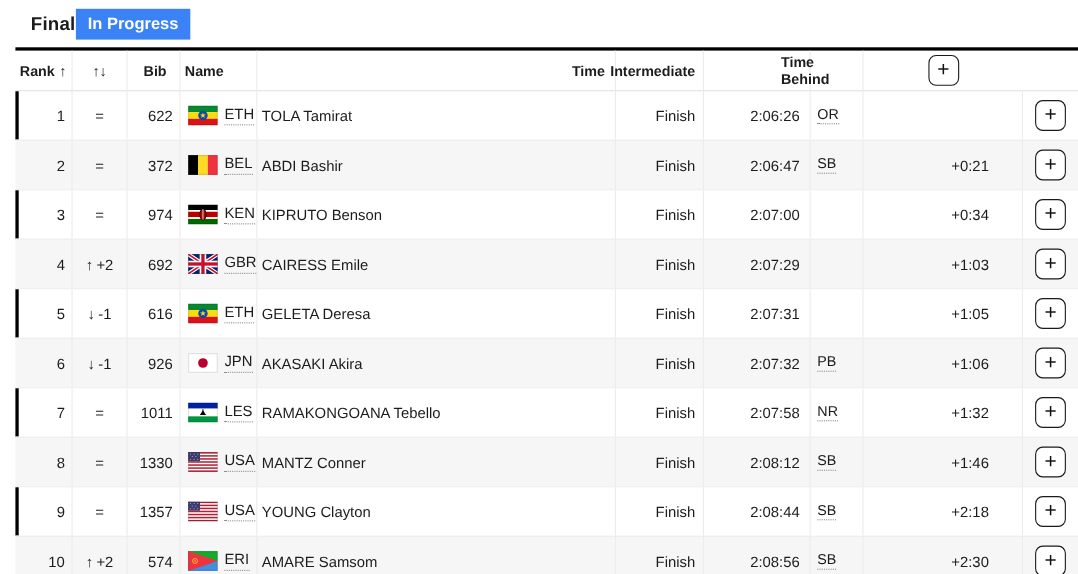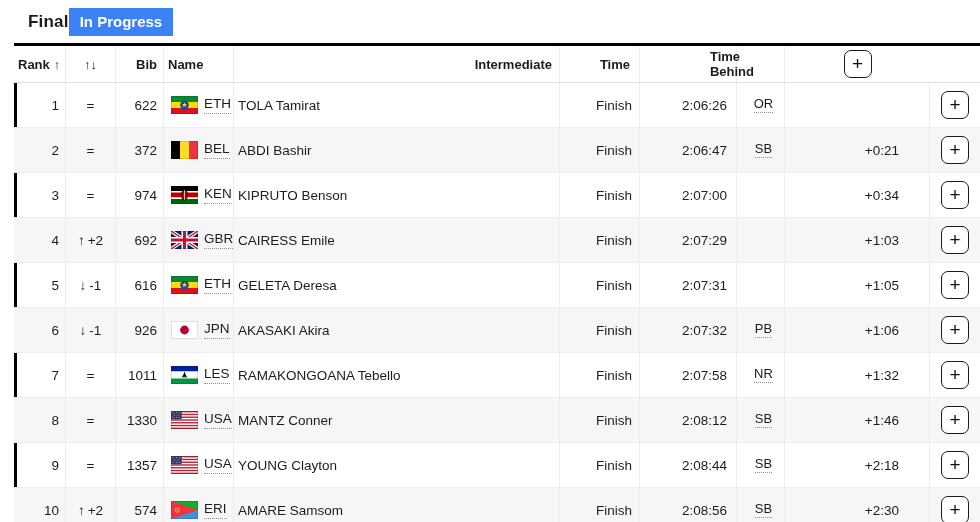--- a/index.html
+++ b/index.html
@@ -27,26 +27,26 @@
 
   .cell { display:flex; align-items:center; border-right:1px solid #ececec; box-sizing:border-box; min-width:0; }
   .cell:last-child { border-right:none; }
   .c-rank   { justify-content:flex-end; padding-right:6px; }
   .c-change { justify-content:center; gap:3px; }
   .c-bib    { justify-content:flex-end; padding-right:6px; }
   .c-noc    { justify-content:flex-start; padding-left:7px; gap:6px; }
   .c-name   { justify-content:flex-start; padding-left:4px; }
   .c-inter  { justify-content:flex-end; padding-right:7px; }
   .c-time   { justify-content:flex-end; padding-right:9px; }
-  .c-record { justify-content:center; padding-left:6px; font-size:13px; }
+  .c-record { justify-content:flex-start; padding-left:6px; font-size:13px; }
   .c-behind { justify-content:flex-end; padding-right:30px; }
   .c-plus   { justify-content:center; border-right:none; }
 
   .thead .c-rank { justify-content:flex-start; padding-left:4px; gap:4px; }
-  .thead .c-bib  { justify-content:flex-end; padding-left:9px; }
+  .thead .c-bib  { justify-content:center; padding-left:9px; }
 
   .dotted { border-bottom:1px dotted #8f8f8f; padding-bottom:1px; line-height:1.15; }
 
   .plus-btn {
     width:28px; height:28px; box-sizing:border-box; border:1.5px solid #1a1a1a; border-radius:7px;
     background:#fff; color:#111; font-size:19px; line-height:1; font-family:inherit;
     display:flex; align-items:center; justify-content:center; padding:0 0 1px 0; cursor:pointer;
   }
 
   .flag { position:relative; width:27px; height:18px; flex:0 0 27px; }
@@ -71,25 +71,25 @@
       </div>
       <div class="cell c-change">
         <span>↑↓</span>
       </div>
       <div class="cell c-bib">
         <span>Bib</span>
       </div>
       <div class="cell c-name">
         <span>Name</span>
       </div>
+      <div class="cell c-time">
+        <span>Time</span>
+      </div>
       <div class="cell c-inter">
         <span>Intermediate</span>
-      </div>
-      <div class="cell c-time">
-        <span>Time</span>
       </div>
       <div class="cell c-record">
         <span></span>
       </div>
       <div class="cell c-behind">
         <span>Time Behind</span>
       </div>
       <div class="cell c-plus">
         <button class="plus-btn">+</button>
       </div>

